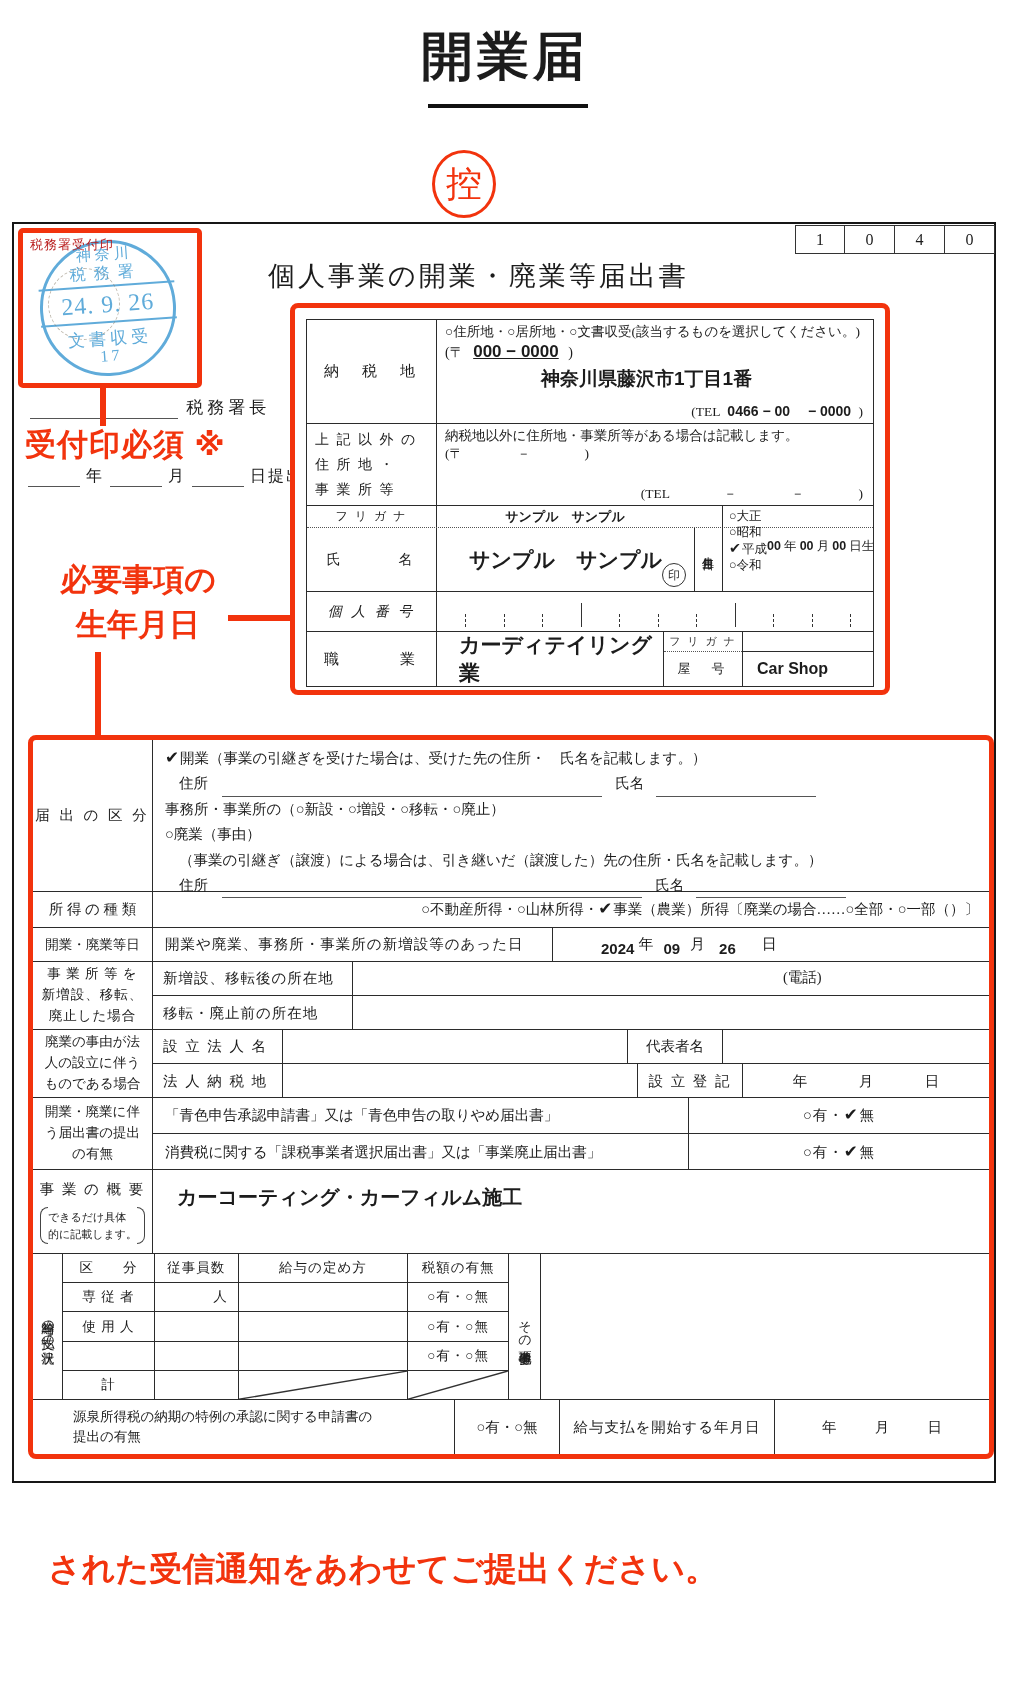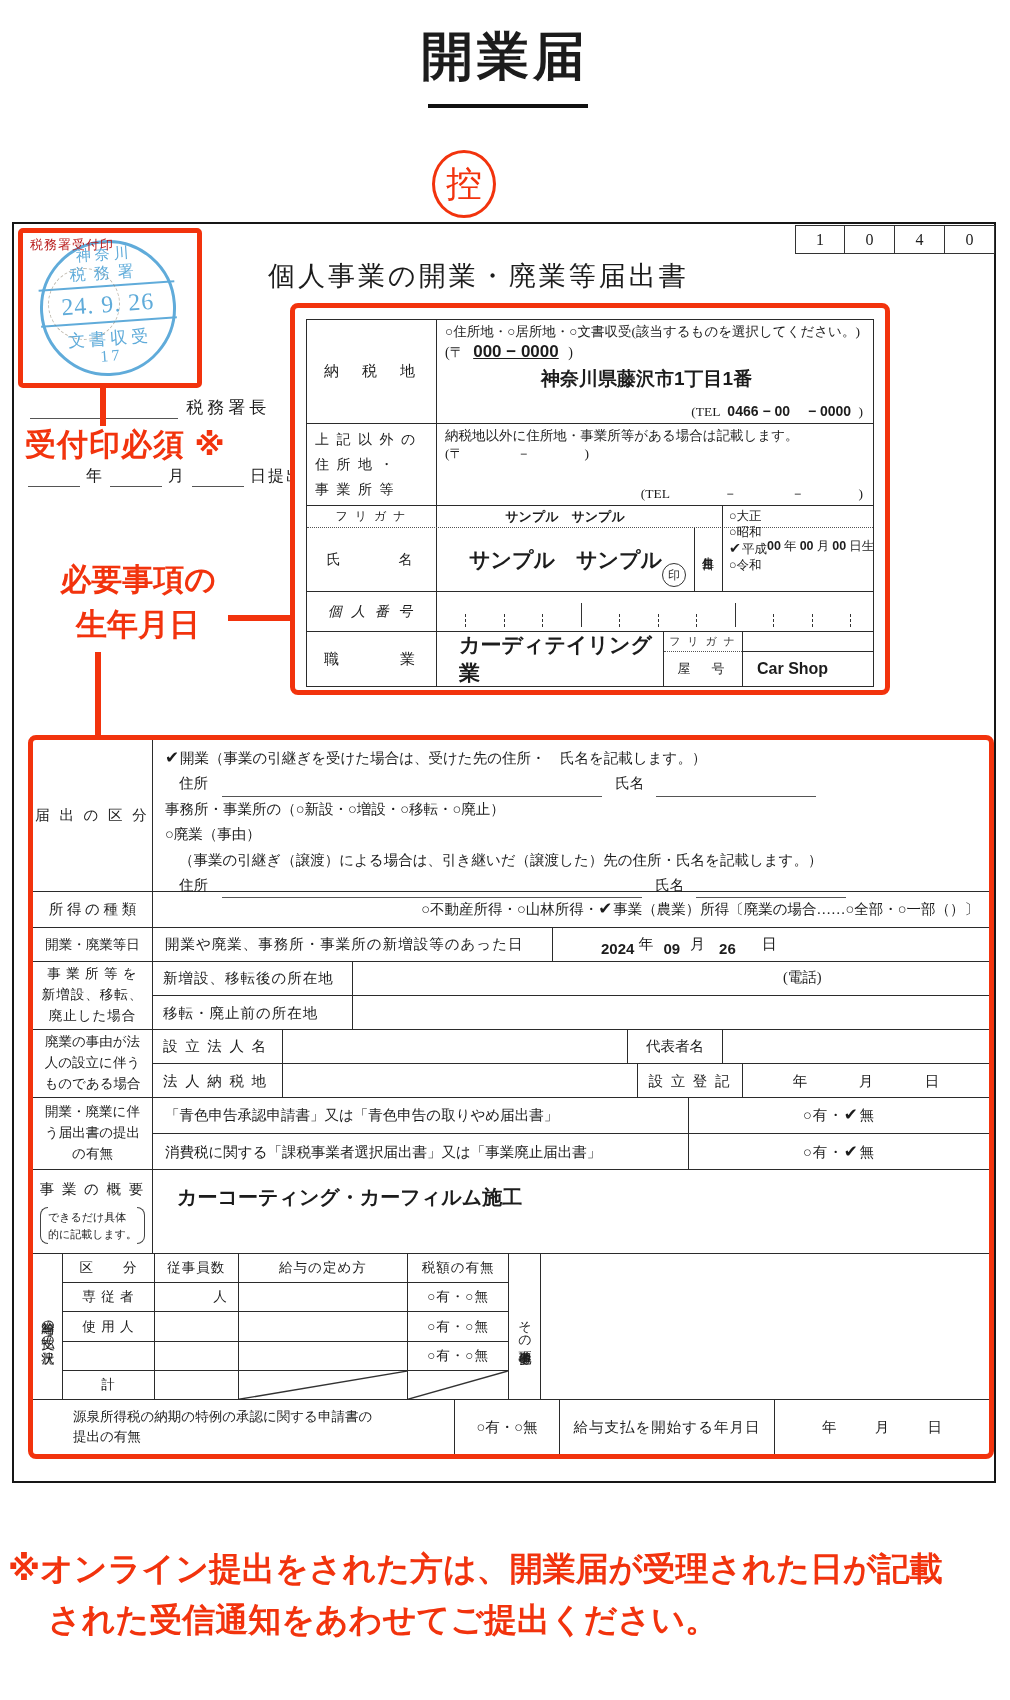--- a/index.html
+++ b/index.html
@@ -521,15 +521,14 @@
         <span>年</span>
         <span>月</span>
         <span>日</span>
       </div>
     </div>
 
   </div>
 </div>
 
 <div id="footer-note" class="abs">
-  <div class="l1">※オンライン提出をされた方は、開業届が受理された日が記載</div>
   <div class="l2">された受信通知をあわせてご提出ください。</div>
 </div>
 
 </body></html>

